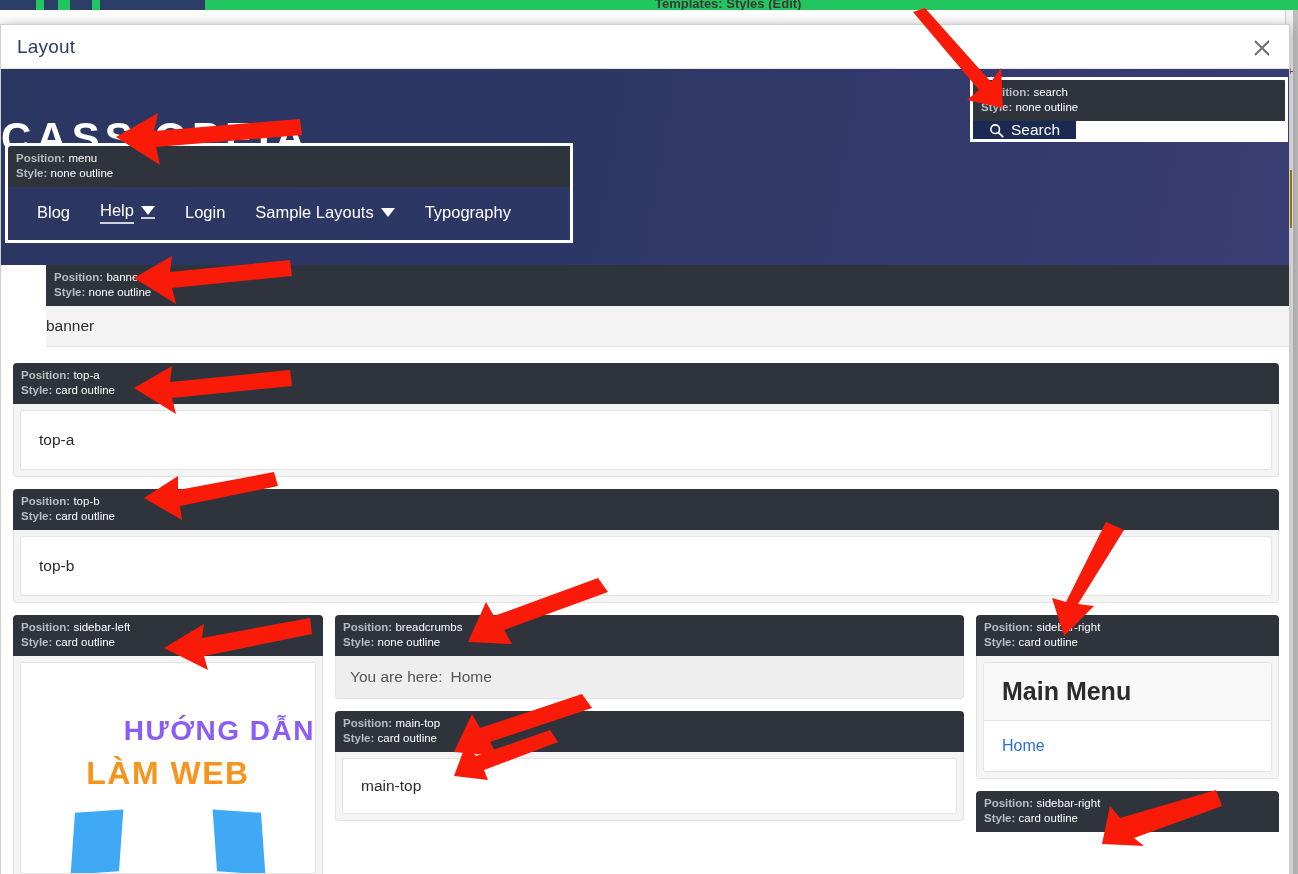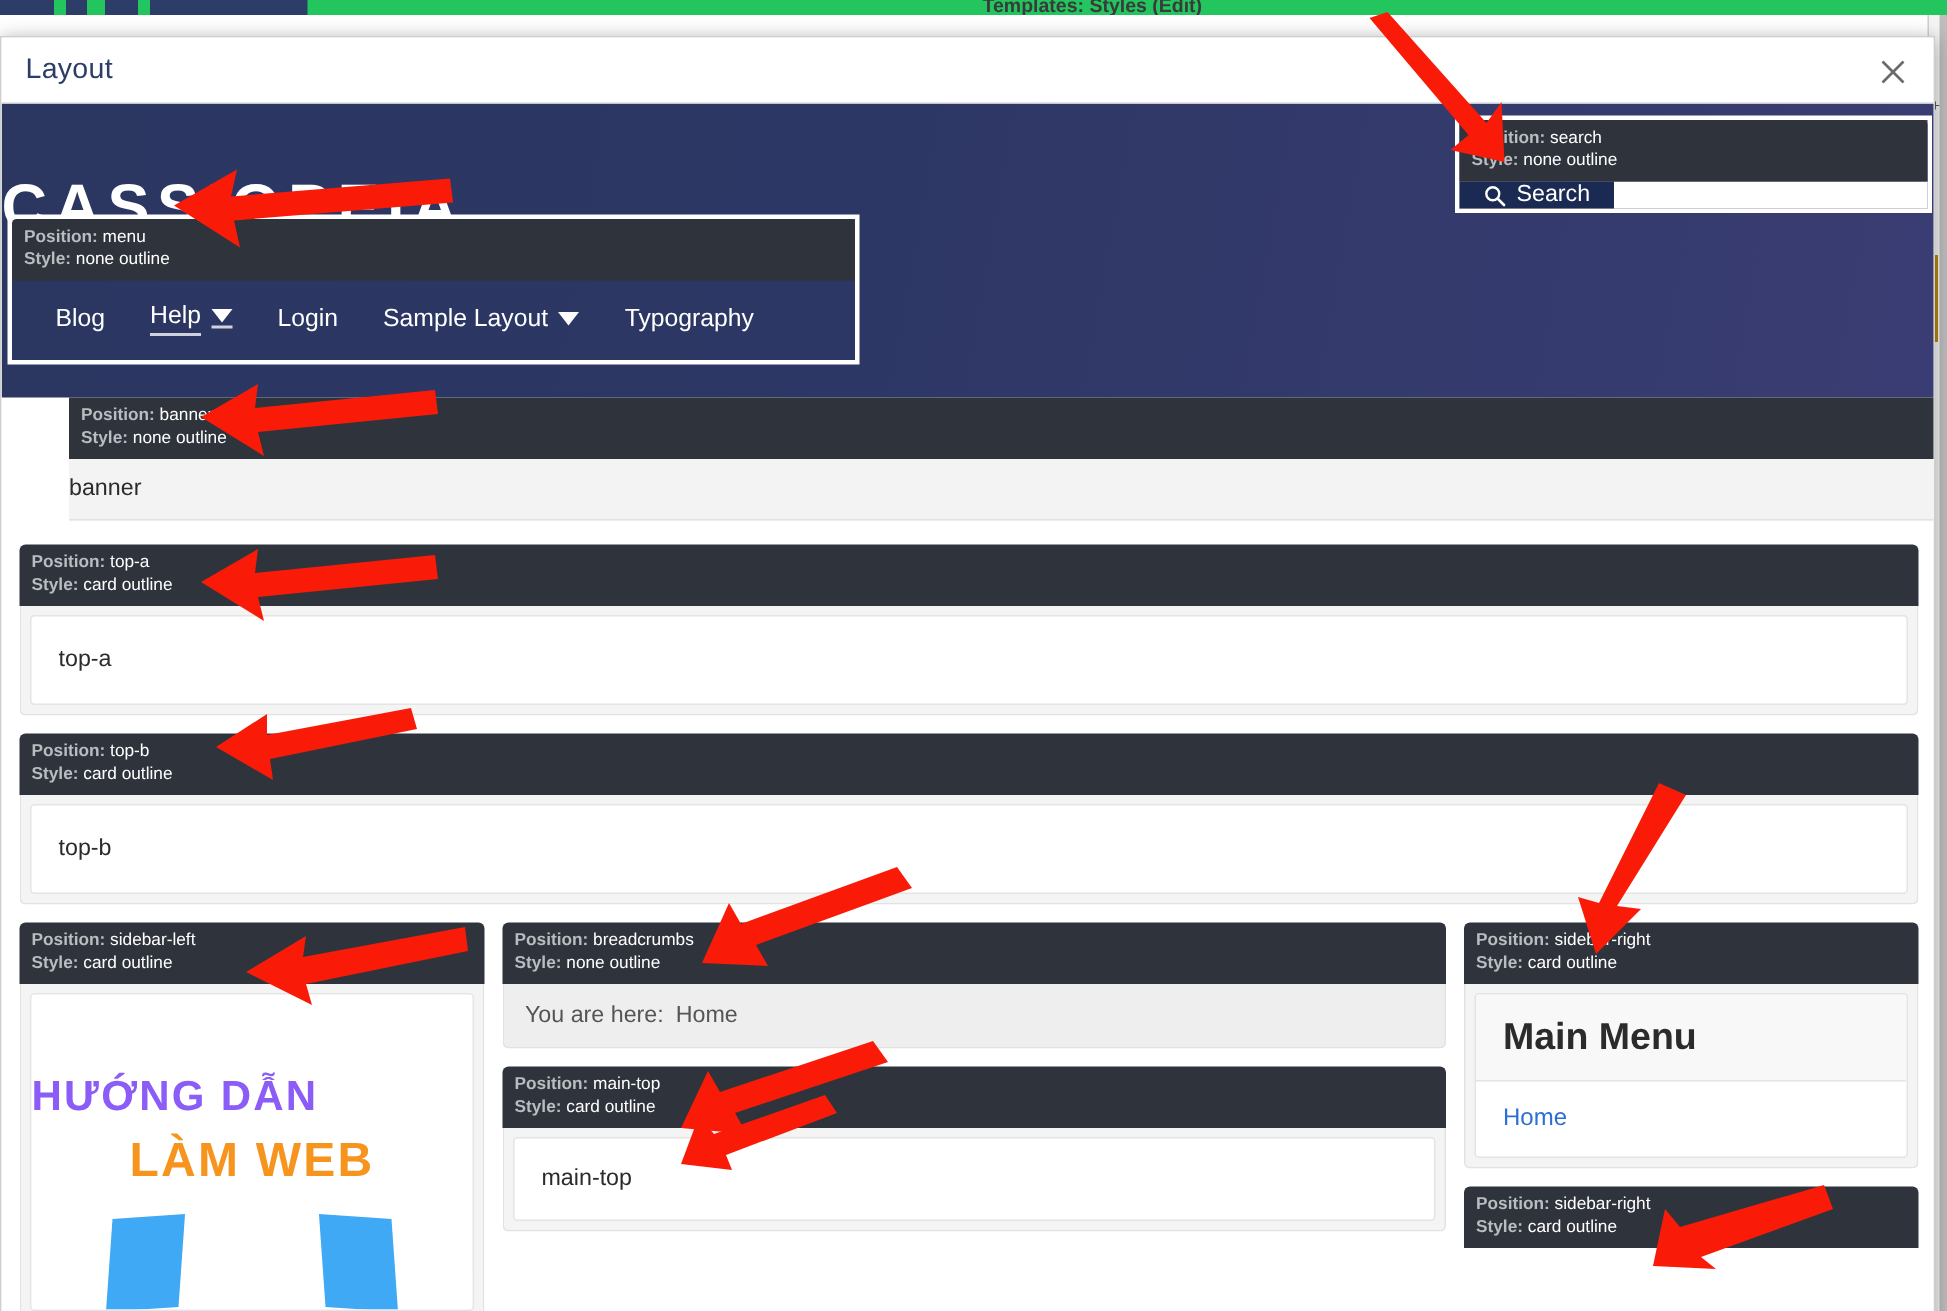--- a/index.html
+++ b/index.html
@@ -234,21 +234,21 @@
     font-size: 16px;
   }
   .widget-list a { color: #2d6fd6; text-decoration: none; cursor: pointer; }
 
   
   .promo {
     width: 100%; height: 210px; background: #ffffff; position: relative;
     overflow: hidden;
   }
   .promo .t1 {
-    position: absolute; left: 0; right: 0; top: 52px; text-align: left;
+    position: absolute; left: 0; right: 0; top: 52px; text-align: right;
     font-size: 28px; font-weight: bold; color: #8b5cf6;
     letter-spacing: 1.5px;
   }
   .promo .t2 {
     position: absolute; left: 0; right: 0; top: 92px; text-align: center;
     font-size: 32px; font-weight: bold; color: #f7941e;
     letter-spacing: 1.5px;
   }
   .promo .ribbon {
     position: absolute; left: 50%; transform: translateX(-50%);
@@ -321,21 +321,21 @@
             <div class="nav-item active">
               <span class="lbl">Help</span>
               <span class="caret-wrap">
                   <span class="caret"></span>
                 </span>
             </div>
             <div class="nav-item">
               <span class="lbl">Login</span>
             </div>
             <div class="nav-item">
-              <span class="lbl">Sample Layout</span>
+              <span class="lbl">Sample Layouts</span>
               <span class="caret-wrap">
                   <span class="caret"></span>
                 </span>
             </div>
             <div class="nav-item">
               <span class="lbl">Typography</span>
             </div>
           </nav>
         </div>
       </div>

